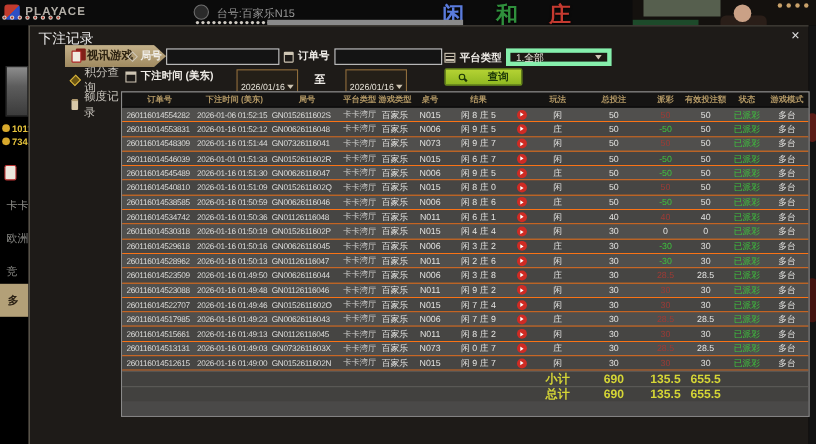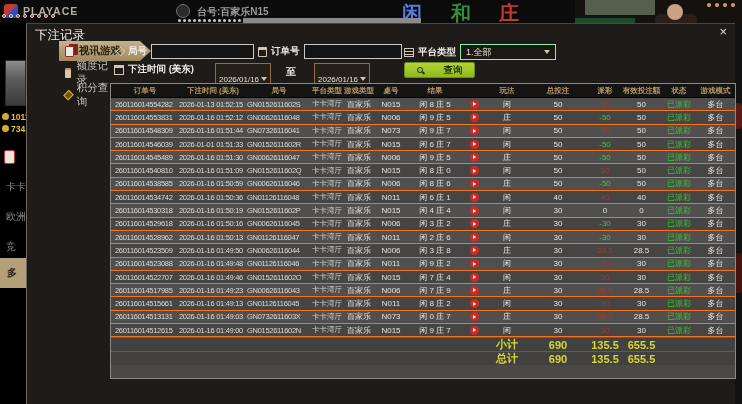--- a/index.html
+++ b/index.html
@@ -6,21 +6,21 @@
   *{box-sizing:border-box;font-family:"Liberation Sans","DejaVu Sans",sans-serif;}
   .screen{position:relative;width:742px;height:404px;background:#000;overflow:hidden;}
 
   
   .topbar{position:absolute;left:0;top:0;width:742px;height:23px;background:#0b0b0b;}
   .logo-mark{position:absolute;left:4px;top:4px;width:14px;height:14px;border-radius:3px;
     background:linear-gradient(135deg,#c23b2e 0 50%,#2e4fc2 50% 100%);}
   .logo-text{position:absolute;left:23px;top:5px;font-size:10.5px;font-weight:bold;color:#b3afa7;letter-spacing:1px;}
   .badge-circle{position:absolute;left:176px;top:4px;width:14px;height:14px;border-radius:50%;
     border:1px solid #6e6e6e;background:#2a2a2a;}
-  .table-label{position:absolute;left:197px;top:5px;font-size:10px;color:#9a9a9a;font-weight:bold;}
+  .table-label{position:absolute;left:197px;top:5px;font-size:10px;color:#9a9a9a;font-weight:normal;}
   .round-label{position:absolute;left:287px;top:5px;font-size:10px;color:#8d8d8d;font-weight:bold;}
   .bet-char{position:absolute;top:0;font-size:20px;font-weight:bold;text-shadow:0 1px 2px #000;}
   .bet-xian{left:402px;color:#5a7bdc;}
   .bet-he{left:451px;color:#2f8f3c;}
   .bet-zhuang{left:499px;color:#c53a30;}
   .timer{position:absolute;left:533px;top:1px;width:24px;height:24px;border-radius:50%;
     background:#f2f2f2;border:2px solid #2f9e2f;color:#111;font-size:11px;font-weight:bold;
     display:flex;align-items:center;justify-content:center;margin-top:32px;}
   .video{position:absolute;left:575px;top:0;width:167px;height:23px;background:#14110e;overflow:hidden;}
   .video .panel{position:absolute;left:10px;top:0;width:70px;height:15px;background:#66735f;opacity:.8;}
@@ -69,21 +69,21 @@
   .content{position:absolute;left:83px;top:0;width:626px;height:381px;}
   .f-item{position:absolute;display:flex;align-items:center;gap:4px;}
   .f-label{font-size:9.5px;font-weight:bold;color:#f0ede8;white-space:nowrap;}
   .txt-input{width:103px;height:15px;background:#141414;border:1px solid #c9c9c9;color:#ddd;font-size:9px;padding:0 3px;}
   .txt-input.w2{width:98px;}
   .ic-outline-diamond{width:7px;height:7px;border:1px solid #cfc6b4;transform:rotate(45deg);}
   .ic-clipboard{width:9px;height:10px;border:1px solid #cfc6b4;border-radius:1px;border-top:3px solid #cfc6b4;}
   .ic-list{width:10px;height:9px;border:1px solid #cfc6b4;
     background:repeating-linear-gradient(180deg,transparent 0 2px,#cfc6b4 2px 3px);}
   .ic-cal{width:10px;height:10px;border:1px solid #cfc6b4;border-top:3px solid #cfc6b4;}
-  .dropdown{width:96px;height:16px;border:1px solid #86efac;background:#1c1914;color:#e8e4da;
+  .dropdown{width:96px;height:16px;border:4px solid #86efac;background:#1c1914;color:#e8e4da;
     font-size:9px;display:flex;align-items:center;justify-content:space-between;padding:0 5px;cursor:pointer;}
   .dd-arrow{width:0;height:0;border-left:3.5px solid transparent;border-right:3.5px solid transparent;border-top:4px solid #cfc6b4;}
   .datebox{width:56px;height:32px;border:1px solid #8f6d3c;background:#241f18;color:#e8e4da;font-size:8px;
     display:flex;align-items:center;justify-content:space-between;padding:0 3px;cursor:pointer;}
   .to-label{font-size:10px;font-weight:bold;color:#f0ede8;}
   .search-btn{width:71px;height:16px;background:linear-gradient(180deg,#b5d334,#8fb821);border:1px solid #6a8f1a;
     color:#1c3608;font-size:9.5px;font-weight:bold;display:flex;align-items:center;justify-content:center;gap:20px;cursor:pointer;border-radius:2px;}
   .ic-mag{position:relative;width:7px;height:7px;}
   .ic-mag:before{content:"";position:absolute;left:0;top:0;width:4px;height:4px;border:1.5px solid #1c3608;border-radius:50%;}
   .ic-mag:after{content:"";position:absolute;left:5px;top:5px;width:3px;height:1.5px;background:#1c3608;transform:rotate(45deg);}
@@ -192,26 +192,26 @@
   <div class="modal">
     <span class="modal-title">下注记录</span>
     <span class="close-btn">×</span>
 
     <div class="side-menu">
       <div class="menu-item active">
         <span class="ic-cards"></span>
         <span>视讯游戏</span>
       </div>
       <div class="menu-item">
+        <span class="ic-diamond"></span>
+        <span>积分查询</span>
+      </div>
+      <div class="menu-item">
         <span class="ic-doc"></span>
         <span>额度记录</span>
-      </div>
-      <div class="menu-item">
-        <span class="ic-diamond"></span>
-        <span>积分查询</span>
       </div>
     </div>
 
     <div class="content">
 
       <div class="f-item" style="left:7px;top:20px">
         <span class="ic-outline-diamond"></span>
         <span class="f-label">局号</span>
         <input class="txt-input" style="">
       </div>
@@ -266,21 +266,21 @@
             <div class="hc">玩法</div>
             <div class="hc">总投注</div>
             <div class="hc">派彩</div>
             <div class="hc">有效投注額</div>
             <div class="hc">状态</div>
             <div class="hc">游戏模式</div>
           </div>
         <div>
             <div class="trow">
               <div class="tc tc0">260116014554282</div>
-              <div class="tc tc1">2026-01-13 01:52:15</div>
+              <div class="tc tc1">2026-01-06 01:52:15</div>
               <div class="tc tc2">GN0152611602S</div>
               <div class="tc tc3">卡卡湾厅</div>
               <div class="tc tc4">百家乐</div>
               <div class="tc tc5">N015</div>
               <div class="tc tc6">闲 8 庄 5</div>
               <div class="tc tc7">
                 <span class="replay">
                   <span class="tri"></span>
                 </span>
               </div>

